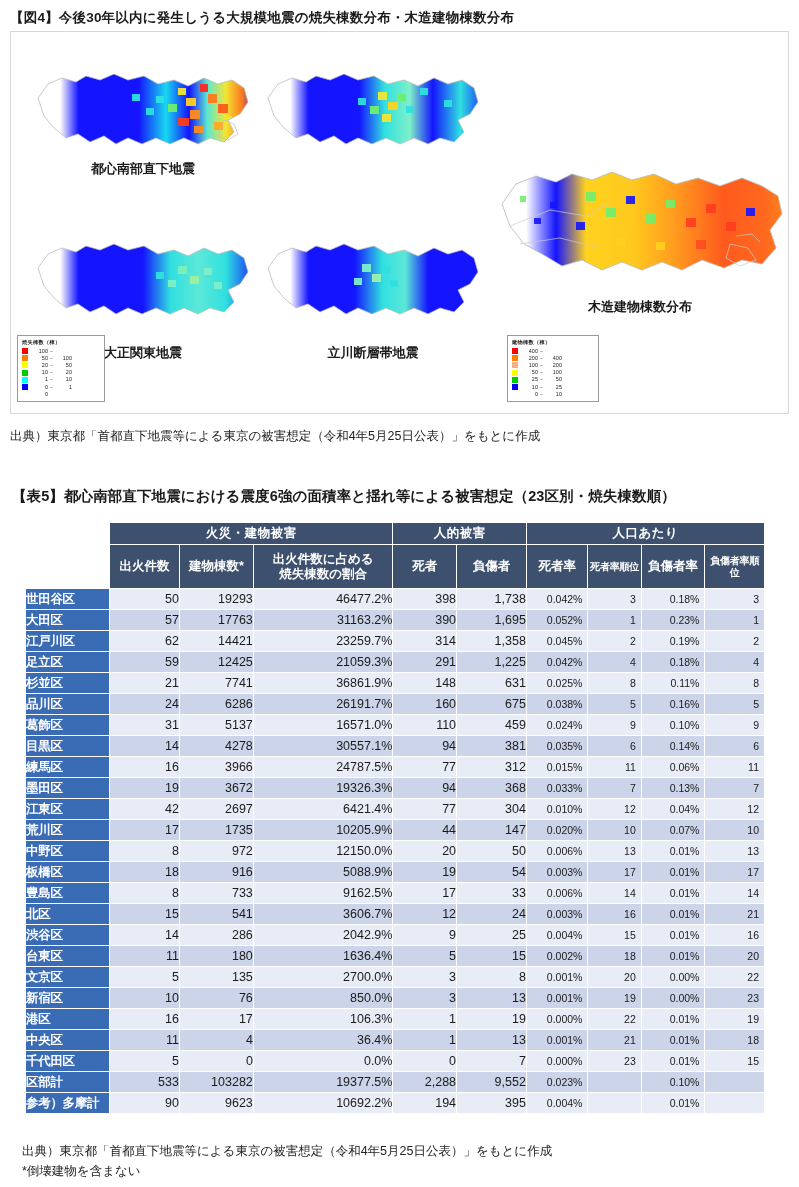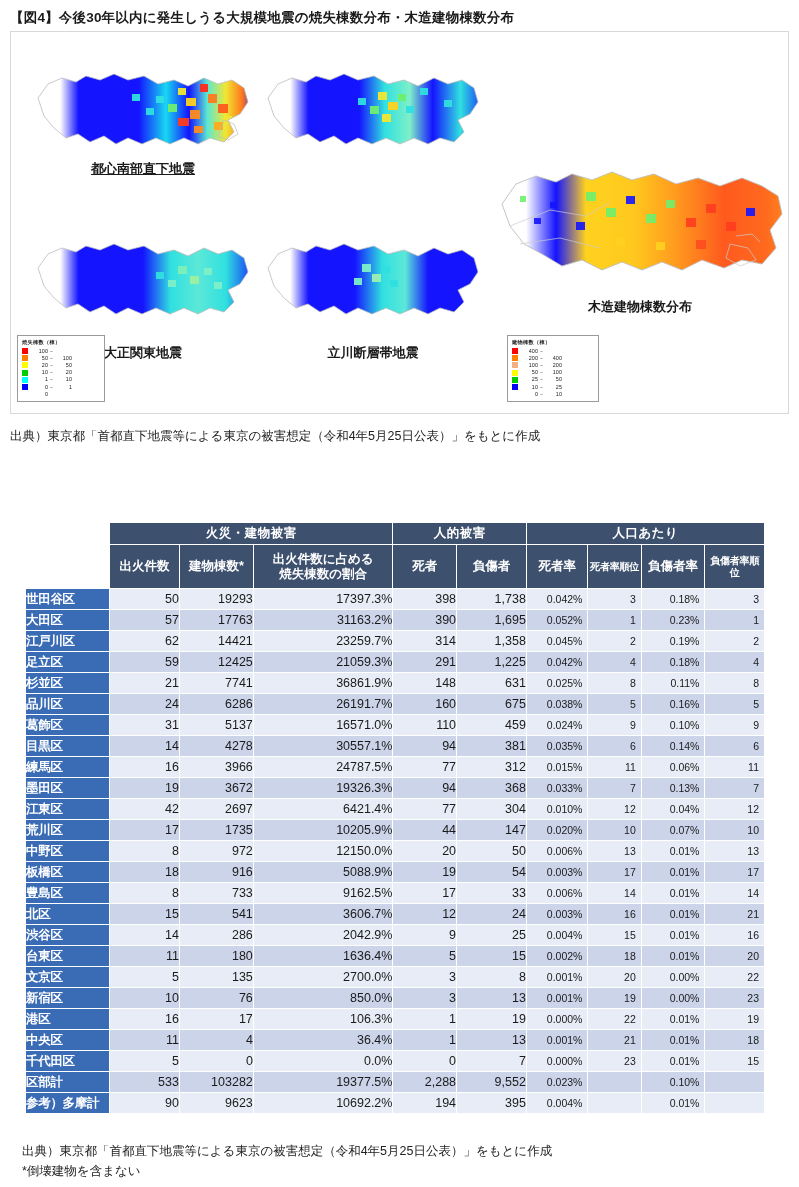--- a/index.html
+++ b/index.html
@@ -204,21 +204,21 @@
           <rect x="118" y="50" width="8" height="7" fill="#30e0e0"></rect>
           <rect x="104" y="36" width="8" height="7" fill="#30e0e0"></rect>
           <rect x="186" y="64" width="9" height="8" fill="#ffaa1e"></rect>
           <rect x="166" y="68" width="9" height="7" fill="#ff8c1e"></rect>
         </g>
       </g>
       <path d="M10,40 L20,26 L34,20 L48,24 L58,18 L72,22 L86,16 L100,22 L116,18 L130,26 L146,22 L160,28 L176,20 L190,26 L204,22 L216,30 L220,44 L212,56 L200,62 L206,74 L196,84 L182,80 L170,86 L156,80 L142,86 L128,80 L114,86 L100,80 L88,86 L76,78 L62,84 L50,76 L38,80 L26,70 L16,58 Z" fill="none" stroke="#bdbdbd" stroke-width="0.8"></path>
       <path d="M196,62 L206,66 L210,76 L200,82 L190,78 Z" fill="none" stroke="#bdbdbd" stroke-width="0.7"></path>
     </svg>
   </div>
-  <div class="map-label" style="left:28px; top:160px; width:230px;text-decoration:underline;">都心南部直下地震</div>
+  <div class="map-label" style="left:28px; top:160px; width:230px;">都心南部直下地震</div>
 
   <div class="map-wrap" style="left:258px; top:58px; width:230px; height:100px;">
     <svg viewBox="0 0 230 100" width="230" height="100">
       <defs>
         <clipPath id="tkclip2">
             <path d="M10,40 L20,26 L34,20 L48,24 L58,18 L72,22 L86,16 L100,22 L116,18 L130,26 L146,22 L160,28 L176,20 L190,26 L204,22 L216,30 L220,44 L212,56 L200,62 L206,74 L196,84 L182,80 L170,86 L156,80 L142,86 L128,80 L114,86 L100,80 L88,86 L76,78 L62,84 L50,76 L38,80 L26,70 L16,58 Z"></path>
           </clipPath>
         <linearGradient id="g2" x1="0" y1="0" x2="1" y2="0">
           <stop offset="0%" stop-color="#ffffff"></stop>
           <stop offset="14%" stop-color="#ffffff"></stop>
@@ -427,20 +427,21 @@
         </div>
       <div class="legend-row">
           <span class="legend-sw blank"></span>
           <span class="legend-txt"><span class="hi">0</span><span class="dash">－</span><span class="lo">10</span></span>
         </div>
     </div>
   </div>
 
   <div class="source-note" style="left:10px; top:428px;">出典）東京都「首都直下地震等による東京の被害想定（令和4年5月25日公表）」をもとに作成</div>
 
+  <div class="tbl-title">【表5】都心南部直下地震における震度6強の面積率と揺れ等による被害想定（23区別・焼失棟数順）</div>
 
   <table class="damage">
     <colgroup>
       <col style="width:82px">
         <col style="width:68px">
         <col style="width:72px">
         <col style="width:136px">
       <col style="width:62px">
         <col style="width:68px">
       <col style="width:60px">
@@ -468,21 +469,21 @@
         <th class="hdr-col small">死者率順位</th>
         <th class="hdr-col">負傷者率</th>
         <th class="hdr-col small">負傷者率順位</th>
       </tr>
     </thead>
     <tbody id="tbody">
         <tr class="odd">
           <td class="ward">世田谷区</td>
           <td class="num">50</td>
           <td class="num">19293</td>
-          <td class="num">17397.3%</td>
+          <td class="num">46477.2%</td>
           <td class="num">398</td>
           <td class="num">1,738</td>
           <td class="num tiny">0.042%</td>
           <td class="num tiny">3</td>
           <td class="num tiny">0.18%</td>
           <td class="num tiny">3</td>
         </tr>
         <tr class="even">
           <td class="ward">大田区</td>
           <td class="num">57</td>

